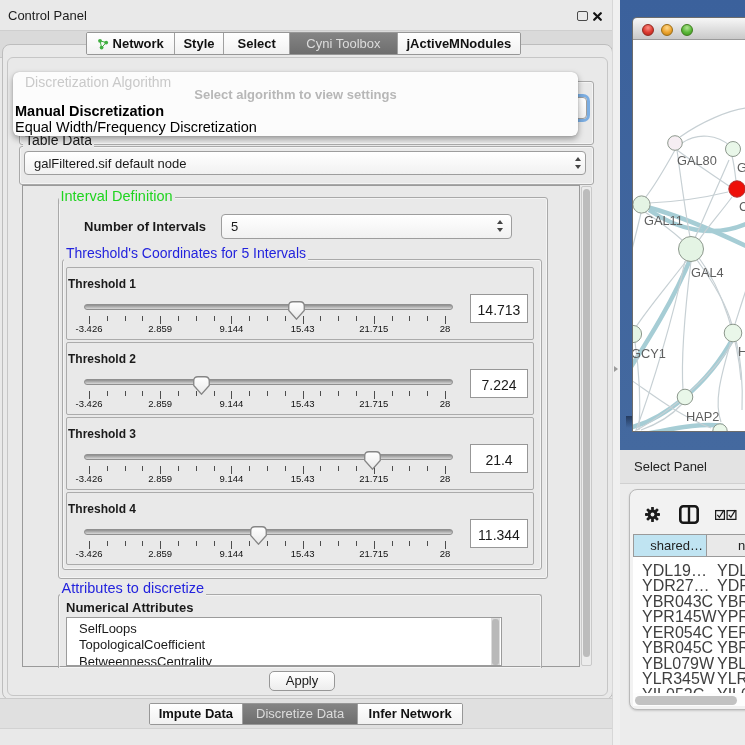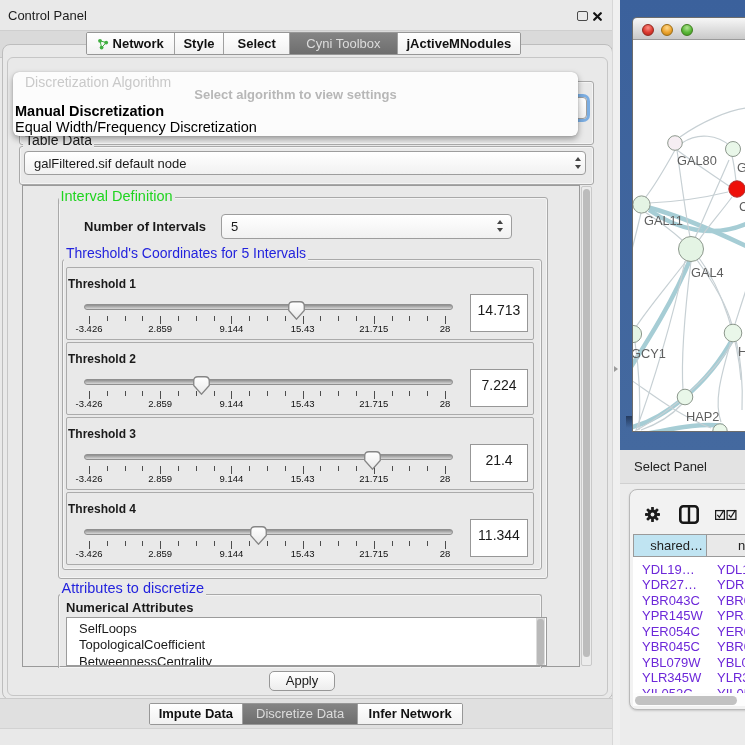--- a/index.html
+++ b/index.html
@@ -7,29 +7,29 @@
 .grp{position:absolute;border:1px solid #a9a9a9;border-radius:3px;box-shadow:inset 0 0 0 1px rgba(255,255,255,.5)}
 .gt{position:absolute;background:#e9e9e9;padding:0 2px;font-size:14px;line-height:15px;white-space:nowrap}
 .combo{position:absolute;background:linear-gradient(#ffffff,#f1f1f1);border:1px solid #9d9d9d;border-radius:4px;box-sizing:border-box}
 .ctext{position:absolute;font-size:13px;white-space:nowrap}
 .car{position:absolute;width:0;height:0;border-left:3.5px solid transparent;border-right:3.5px solid transparent}
 .caru{border-bottom:4.5px solid #444}
 .card{border-top:4.5px solid #444}
 .thp{position:absolute;left:66px;width:466px;height:71px;border:1px solid #ababab;border-radius:2px}
 .tht{position:absolute;left:1px;top:9px;font-size:12px;font-weight:bold}
 .groove{position:absolute;left:17px;width:369px;top:36px;height:6px;border:1px solid #8f8f8f;border-radius:3px;background:linear-gradient(#8e8e8e,#d8d8d8);box-sizing:border-box}
-.vfield{position:absolute;left:403px;top:26px;width:58px;height:38px;background:#fff;border:1px solid #979797;box-sizing:border-box;font-size:14px;text-align:center;line-height:31px}
+.vfield{position:absolute;left:403px;top:26px;width:58px;height:29px;background:#fff;border:1px solid #979797;box-sizing:border-box;font-size:14px;text-align:center;line-height:31px}
 .tick{position:absolute;width:1px;background:#4d4d4d}
 .tlab{position:absolute;font-size:9.5px;font-weight:normal;top:55px;transform:translateX(-50%);color:#111}
 .thumb{position:absolute;top:33px;width:17px;height:19px}
 .seg{position:absolute;display:flex;background:#fdfdfd;border:1px solid #979797;border-radius:2px;overflow:hidden;box-sizing:border-box}
 .seg>div{font-size:13px;text-align:center;border-right:1px solid #a0a0a0;background:linear-gradient(#ffffff,#f1f1f1);color:#111;white-space:nowrap}
 .seg>div:last-child{border-right:none}
 .seg>div.sel{background:linear-gradient(#848484,#6e6e6e);color:#dcdcdc}
-.row{position:absolute;font-size:13px;white-space:nowrap;color:#6d28d9}
+.row{position:absolute;font-size:16px;white-space:nowrap;color:#404040}
 </style></head><body>
 <div id="root">
 
 <div class="abs" style="left:0;top:0;width:612px;height:745px;background:#e9e9e9"></div>
 
 <div class="abs" style="left:8px;top:8px;font-size:13px;color:#1d1d1d">Control Panel</div>
 <div class="abs" style="left:577px;top:11px;width:9px;height:7.5px;border:1.4px solid #4a4a4a;border-radius:2px"></div>
 <svg class="abs" style="left:593px;top:12px" width="9" height="9" viewBox="0 0 9 9">
       <g stroke="#141414" stroke-width="2.2" stroke-linecap="round">
         <line x1="1.2" y1="1.2" x2="7.8" y2="7.8"></line>
@@ -248,21 +248,21 @@
           </linearGradient>
         </defs>
 <path d="M0.75 5 Q0.75 0.75 5 0.75 L12 0.75 Q16.25 0.75 16.25 5 L16.25 9.5 L8.5 18.2 L0.75 9.5 Z" fill="url(#tg3)" stroke="#858585" stroke-width="1.3"></path>
       </svg>
 <div class="vfield">11.344</div>
 </div>
 
 <div class="grp" style="left:58px;top:594px;width:482px;height:73px;border-bottom:none;border-radius:3px 3px 0 0"></div>
 <div class="gt" style="left:59.5px;top:581px;font-size:14.5px;color:#2323dd">Attributes to discretize</div>
 <div class="abs" style="left:66px;top:600px;font-size:13px;font-weight:bold">Numerical Attributes</div>
-<div class="abs" style="left:66px;top:617px;width:481px;height:49px;background:#fff;border:1px solid #9b9b9b;box-sizing:border-box;overflow:hidden">
+<div class="abs" style="left:66px;top:617px;width:436px;height:49px;background:#fff;border:1px solid #9b9b9b;box-sizing:border-box;overflow:hidden">
   <div style="position:absolute;left:12px;top:2.5px;font-size:13px;line-height:16.5px">SelfLoops<br>TopologicalCoefficient<br>BetweennessCentrality</div>
   <div style="position:absolute;right:1px;top:0;width:9px;height:48px;background:#dcdcdc"></div>
   <div style="position:absolute;right:2px;top:1px;width:7px;height:46px;background:#b9b9b9;border-radius:3px"></div>
 </div>
 
 <div class="abs" style="left:269px;top:671px;width:66px;height:20px;background:linear-gradient(#ffffff,#ededed);border:1px solid #979797;border-radius:5px;box-sizing:border-box;text-align:center;font-size:13px;line-height:18px">Apply</div>
 
 <div class="abs" style="left:0;top:698px;width:612px;height:29px;background:#e0e0e0;border-top:1px solid #cacaca;border-bottom:1px solid #d2d2d2"></div>
 <div class="seg" style="left:149px;top:703px;width:314px;height:22px;font-weight:bold">
   <div style="width:93px;line-height:20px">Impute Data</div>

